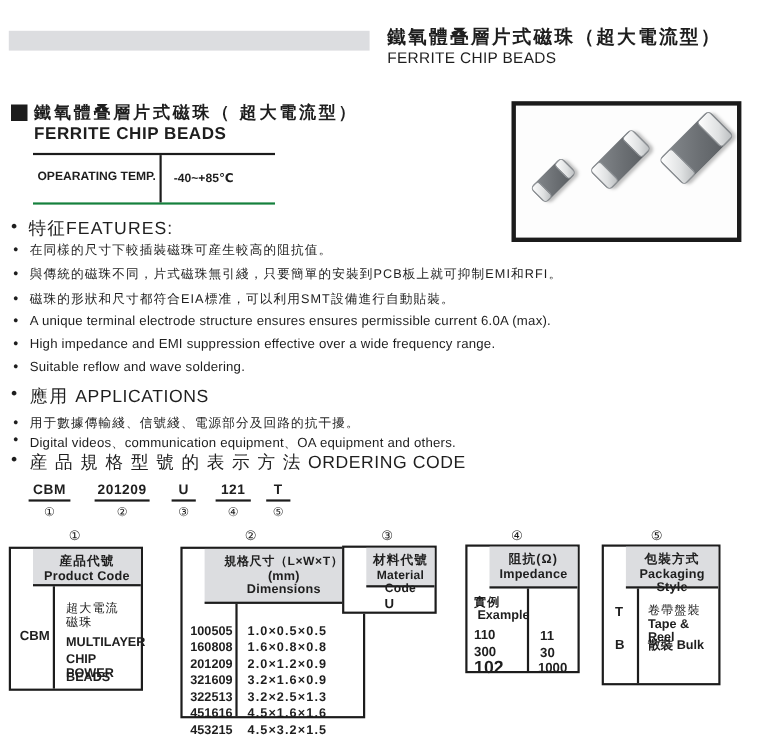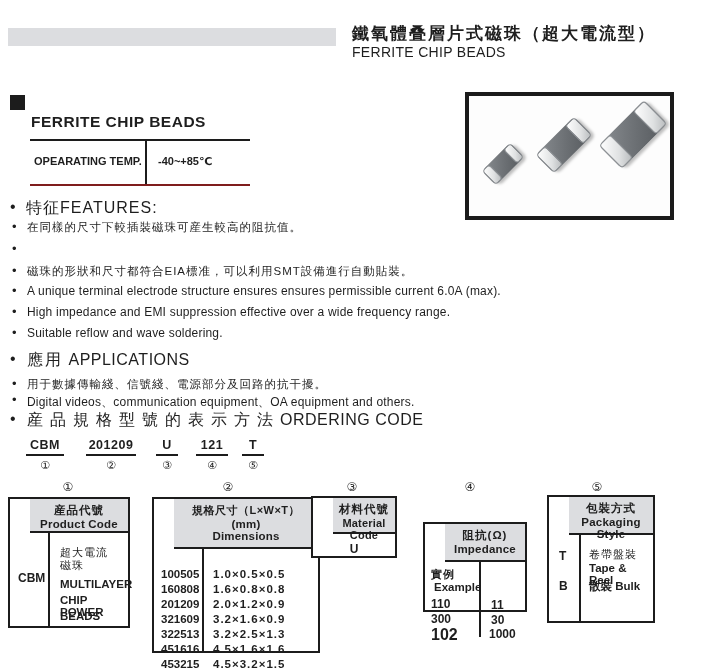--- a/index.html
+++ b/index.html
@@ -11,21 +11,21 @@
   .header-bar{left:8px;top:28px;width:328px;height:18px;background:#dcdde0;}
   .doc-title-zh{left:352px;top:22px;font-size:17px;font-weight:bold;letter-spacing:2px;white-space:nowrap;}
   .doc-title-en{left:352px;top:44px;font-size:14px;letter-spacing:0.3px;}
 
   
   .sec-square{left:10px;top:95px;width:15px;height:15px;background:#1c1c1c;}
   .sec-title-zh{left:31px;top:92px;font-size:15.5px;font-weight:bold;letter-spacing:2.5px;white-space:nowrap;}
   .sec-title-en{left:31px;top:113px;font-size:15.5px;font-weight:bold;letter-spacing:0.5px;}
 
   
-  .temp-table{left:30px;top:139px;width:220px;height:43px;border-top:2px solid #1c1c1c;border-bottom:2px solid #7f1d1d;}
+  .temp-table{left:30px;top:139px;width:220px;height:43px;border-top:2px solid #1c1c1c;border-bottom:2px solid #15803d;}
   .temp-divider{position:absolute;left:115px;top:0;width:2px;height:100%;background:#1c1c1c;}
   .temp-label{position:absolute;left:4px;top:14px;font-size:11px;font-weight:bold;}
   .temp-value{position:absolute;left:128px;top:14px;font-size:11px;font-weight:bold;}
 
   
   .photo-box{left:465px;top:92px;width:201px;height:120px;border:4px solid #1b1b1b;background:#fdfdfd;}
   .bead{position:absolute;display:flex;justify-content:space-between;border-radius:5px;
         background:linear-gradient(135deg,#8a8e92 0%,#6b6f73 55%,#55595d 100%);
         transform:rotate(-45deg);box-shadow:2px 3px 3px rgba(0,0,0,0.25);}
   .bead .cap{background:linear-gradient(135deg,#ffffff 0%,#dfe1e2 60%,#b9bcbe 100%);
@@ -68,20 +68,21 @@
 </head>
 <body>
 
 <div class="page">
 
   <div class="abs header-bar"></div>
   <div class="abs doc-title-zh">鐵氧體叠層片式磁珠（超大電流型）</div>
   <div class="abs doc-title-en">FERRITE CHIP BEADS</div>
 
   <div class="abs sec-square"></div>
+  <div class="abs sec-title-zh">鐵氧體叠層片式磁珠（ 超大電流型）</div>
   <div class="abs sec-title-en">FERRITE CHIP BEADS</div>
 
   <div class="abs temp-table">
     <div class="temp-divider"></div>
     <div class="temp-label">OPEARATING TEMP.</div>
     <div class="temp-value">-40~+85℃</div>
   </div>
 
   <div class="abs photo-box">
     <div class="bead bead-small">
@@ -97,20 +98,21 @@
       <span class="cap"></span>
     </div>
   </div>
 
   <span class="dot-big" style="top:198px">•</span>
   <div class="line h-line" style="left:26px;top:198px">特征FEATURES:</div>
 
   <span class="dot" style="top:219px">•</span>
   <div class="line zh-item" style="left:27px;top:220px">在同樣的尺寸下較插裝磁珠可産生較高的阻抗值。</div>
   <span class="dot" style="top:241px">•</span>
+  <div class="line zh-item" style="left:27px;top:242px">與傳統的磁珠不同，片式磁珠無引綫，只要簡單的安裝到PCB板上就可抑制EMI和RFI。</div>
   <span class="dot" style="top:263px">•</span>
   <div class="line zh-item" style="left:27px;top:264px">磁珠的形狀和尺寸都符合EIA標准，可以利用SMT設備進行自動貼裝。</div>
 
   <span class="dot" style="top:283px">•</span>
   <div class="line en-item" style="left:27px;top:284px">A unique terminal electrode structure ensures ensures permissible current 6.0A (max).</div>
   <span class="dot" style="top:304px">•</span>
   <div class="line en-item" style="left:27px;top:305px">High impedance and EMI suppression effective over a wide frequency range.</div>
   <span class="dot" style="top:325px">•</span>
   <div class="line en-item" style="left:27px;top:326px">Suitable reflow and wave soldering.</div>
 
@@ -159,21 +161,21 @@
     </div>
     <div class="vdiv" style="left:38px;top:34px;height:93px"></div>
     <div class="cell b" style="left:8px;top:72px;font-size:12px">CBM</div>
     <div class="cell" style="left:50px;top:46px;font-size:11px;letter-spacing:1px">超大電流</div>
     <div class="cell" style="left:50px;top:59px;font-size:11px;letter-spacing:1px">磁珠</div>
     <div class="cell b" style="left:50px;top:79px">MULTILAYER</div>
     <div class="cell b" style="left:50px;top:95px">CHIP POWER</div>
     <div class="cell b" style="left:50px;top:111px">BEADS</div>
   </div>
 
-  <div class="tbl" style="left:152px;top:497px;width:168px;height:156px">
+  <div class="tbl" style="left:164px;top:497px;width:168px;height:156px">
     <div class="tbl-head" style="height:48px">
       <div class="l1" style="font-size:11px;letter-spacing:0.5px">規格尺寸（L×W×T）</div>
       <div class="l2">(mm)</div>
       <div class="l2">Dimensions</div>
     </div>
     <div class="vdiv" style="left:48px;top:50px;height:102px"></div>
     <div style="padding-top:18px">
       <div class="dim-row">
           <span class="dim-code">100505</span>
           <span class="dim-val">1.0×0.5×0.5</span>
@@ -206,21 +208,21 @@
   </div>
 
   <div class="tbl" style="left:311px;top:496px;width:86px;height:62px">
     <div class="tbl-head" style="height:34px">
       <div class="l1">材料代號</div>
       <div class="l2" style="font-size:11px">Material Code</div>
     </div>
     <div class="cell b" style="left:0;top:44px;width:100%;text-align:center;font-size:12px">U</div>
   </div>
 
-  <div class="tbl" style="left:423px;top:522px;width:104px;height:90px">
+  <div class="tbl" style="left:423px;top:495px;width:104px;height:117px">
     <div class="tbl-head" style="height:36px">
       <div class="l1">阻抗(Ω)</div>
       <div class="l2">Impedance</div>
     </div>
     <div class="vdiv" style="left:54px;top:38px;height:75px"></div>
     <div class="cell b" style="left:6px;top:43px;font-size:11px;letter-spacing:1px">實例</div>
     <div class="cell b" style="left:9px;top:57px">Example</div>
     <div class="cell b" style="left:6px;top:73px;font-size:12px">110</div>
     <div class="cell b" style="left:6px;top:88px;font-size:12px">300</div>
     <div class="cell b" style="left:6px;top:102px;font-size:16px">102</div>

